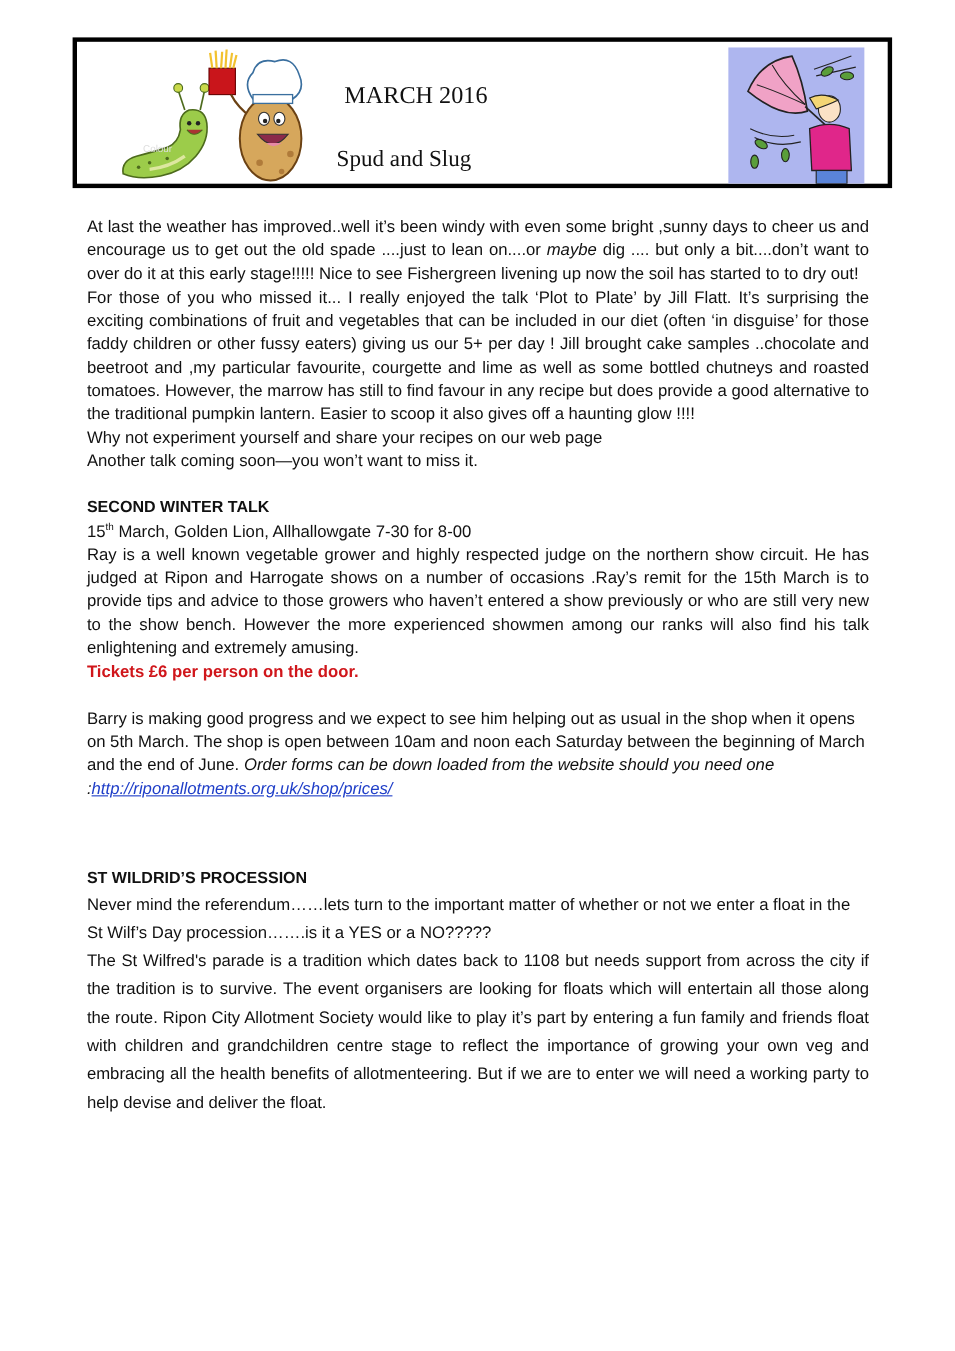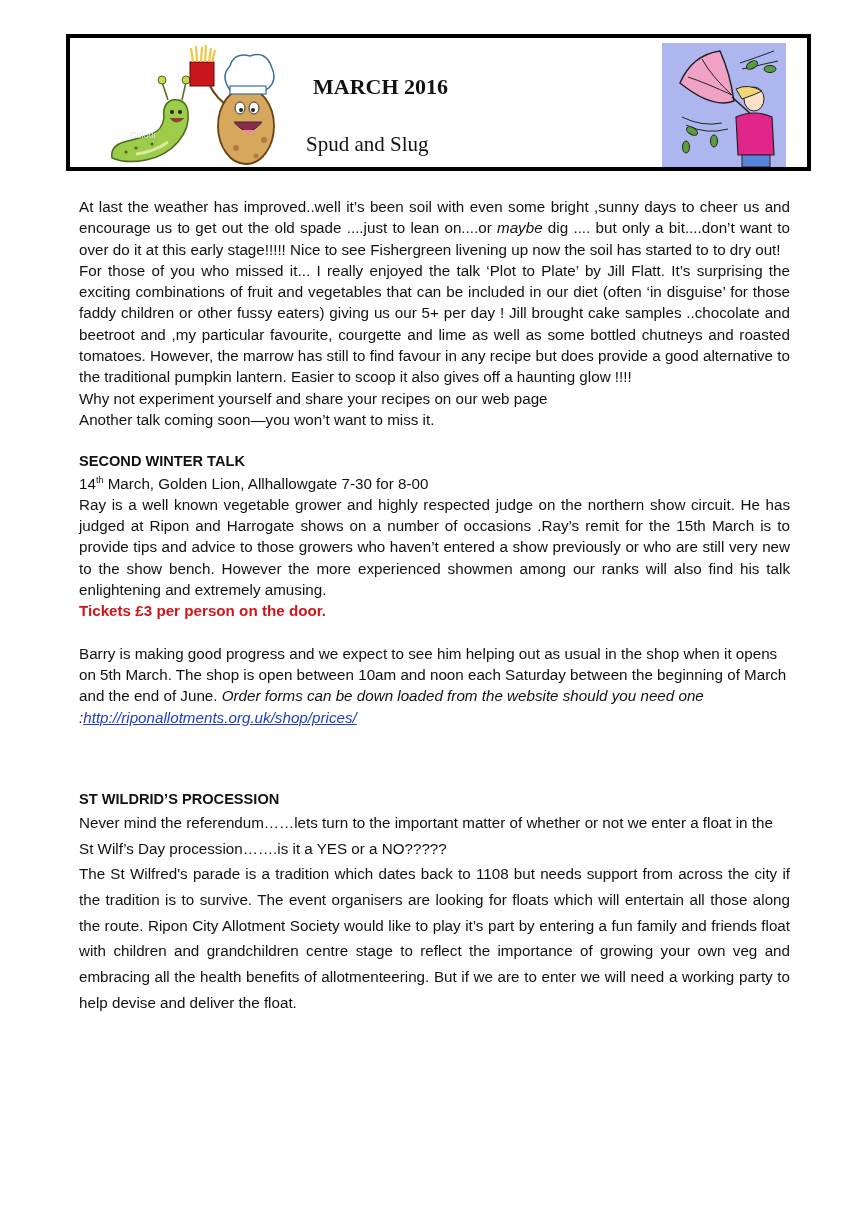--- a/index.html
+++ b/index.html
@@ -2,21 +2,21 @@
 <html><head>
   <meta charset="utf-8">
   <style>
     html, body { margin: 0; padding: 0; background: #ffffff; }
     body { width: 868px; height: 1228px; position: relative; overflow: hidden;
            font-family: "Liberation Sans", "DejaVu Sans", sans-serif; color: #111; }
 
     .banner { position: absolute; left: 66px; top: 34px; width: 745px; height: 137px;
               border: 4px solid #000; box-sizing: border-box; background: #fff; }
     .banner-title { position: absolute; left: 243px; top: 36px; font-family: "Liberation Serif", "DejaVu Serif", serif;
-                    font-weight: bold; font-size: 22px; letter-spacing: 0px; color: #111; }
+                    font-weight: normal; font-size: 22px; letter-spacing: 0px; color: #111; }
     .banner-sub { position: absolute; left: 236px; top: 94px; font-family: "Liberation Serif", "DejaVu Serif", serif;
                   font-size: 21px; color: #111; }
     .clipart-left { position: absolute; left: 36px; top: 4px; width: 170px; height: 124px; }
     .clipart-right { position: absolute; left: 592px; top: 5px; width: 124px; height: 124px; }
 
     .content { position: absolute; left: 79px; top: 196px; width: 711px;
                font-size: 15.2px; line-height: 21.3px; }
     .content p { margin: 0; text-align: justify; }
     .content .left { text-align: left; }
     .gap { height: 21px; }
@@ -104,31 +104,31 @@
 
       <ellipse cx="92" cy="56" rx="10" ry="12" fill="#fbe2c6" stroke="#222"></ellipse>
       <path d="M74 46 Q86 40 100 48 Q92 52 80 56 Z" fill="#f4d574" stroke="#222"></path>
       <path d="M74 74 Q92 66 110 74 L112 112 L76 112 Z" fill="#e0268a" stroke="#222" stroke-width="1.2"></path>
       <rect x="80" y="112" width="28" height="12" fill="#5a84d9" stroke="#222"></rect>
     </svg>
   </div>
 </div>
 
 <div class="content">
-  <p><span>At last the weather has improved..well it’s been soil with even  some bright ,sunny days  to cheer us and encourage us to get out the old spade ....just to lean on....or </span><em>maybe</em><span> dig .... but only a bit....don’t want to over do it at this early stage!!!!! Nice to see Fishergreen livening up now the soil has started to to dry out!</span></p>
+  <p><span>At last the weather has improved..well it’s been windy with even  some bright ,sunny days  to cheer us and encourage us to get out the old spade ....just to lean on....or </span><em>maybe</em><span> dig .... but only a bit....don’t want to over do it at this early stage!!!!! Nice to see Fishergreen livening up now the soil has started to to dry out!</span></p>
   <p>For those of you who missed it... I really enjoyed the talk ‘Plot to Plate’ by Jill Flatt. It’s surprising the exciting combinations of fruit and vegetables that can be included in our diet (often ‘in disguise’ for those faddy children or other fussy eaters) giving us our 5+ per day ! Jill  brought cake samples ..chocolate and beetroot and ,my particular favourite, courgette and lime as well as some bottled chutneys and  roasted tomatoes. However, the marrow has still to find favour in any recipe but does provide a good alternative to the traditional pumpkin lantern. Easier to scoop it also gives off a haunting glow !!!!</p>
   <p class="left">Why not experiment yourself and share your recipes on our web page</p>
   <p class="left">Another talk coming soon—you won’t want to miss it.</p>
 
   <div class="gap"></div>
 
   <p class="heading left">SECOND WINTER TALK</p>
-  <p class="left"><span>14</span><sup>th</sup><span> March, Golden Lion, Allhallowgate 7-30 for 8-00</span></p>
+  <p class="left"><span>15</span><sup>th</sup><span> March, Golden Lion, Allhallowgate 7-30 for 8-00</span></p>
   <p>Ray is a well known vegetable grower and highly respected judge on the northern show circuit.  He has judged at Ripon and Harrogate shows on a number of occasions .Ray’s remit for the 15th March is to provide tips and advice to those growers who haven’t entered a show previously or who are still very new to the show bench.  However the more experienced showmen among our ranks will also find his talk enlightening and extremely amusing.</p>
-  <p class="red left">Tickets £3 per person on the door.</p>
+  <p class="red left">Tickets £6 per person on the door.</p>
 
   <div class="gap"></div>
 
   <p class="left"><span>Barry is making good progress and we expect to see him helping out as usual in the shop when it opens on 5th March. The shop is open between 10am and noon each Saturday between the beginning of March and the end of June. </span><em>Order forms can be down loaded from the website should you need one :</em><a class="link" style="font-style: italic;">http://riponallotments.org.uk/shop/prices/</a></p>
 
   <div class="gap"></div>
 
   <div class="proc">
     <p class="heading left" style="line-height:21px;margin-top:40px;">ST WILDRID’S PROCESSION</p>
     <p class="left">Never mind the referendum……lets turn to the important matter of whether or not we enter a float in the St Wilf’s Day procession…….is it a YES or a NO?????</p>

